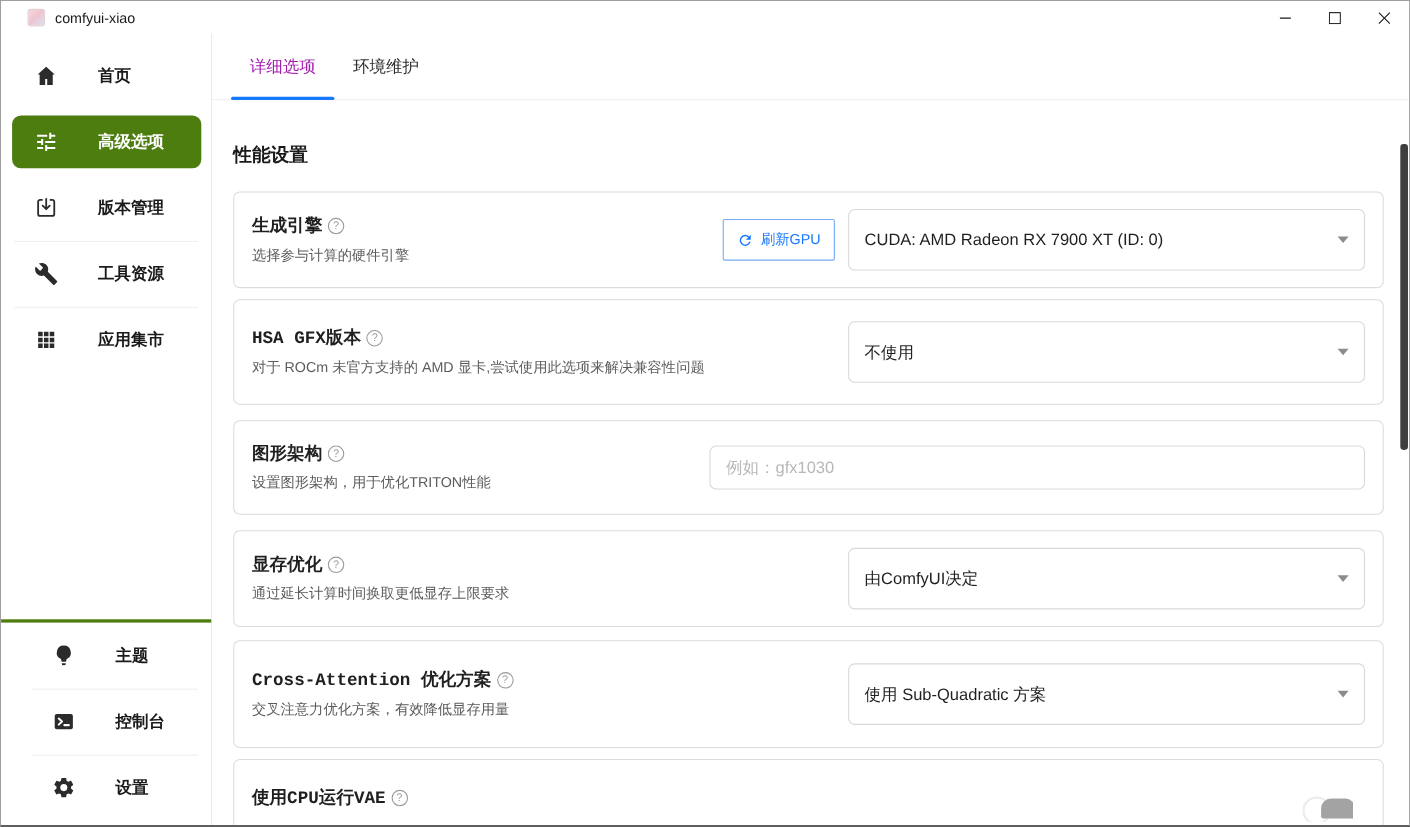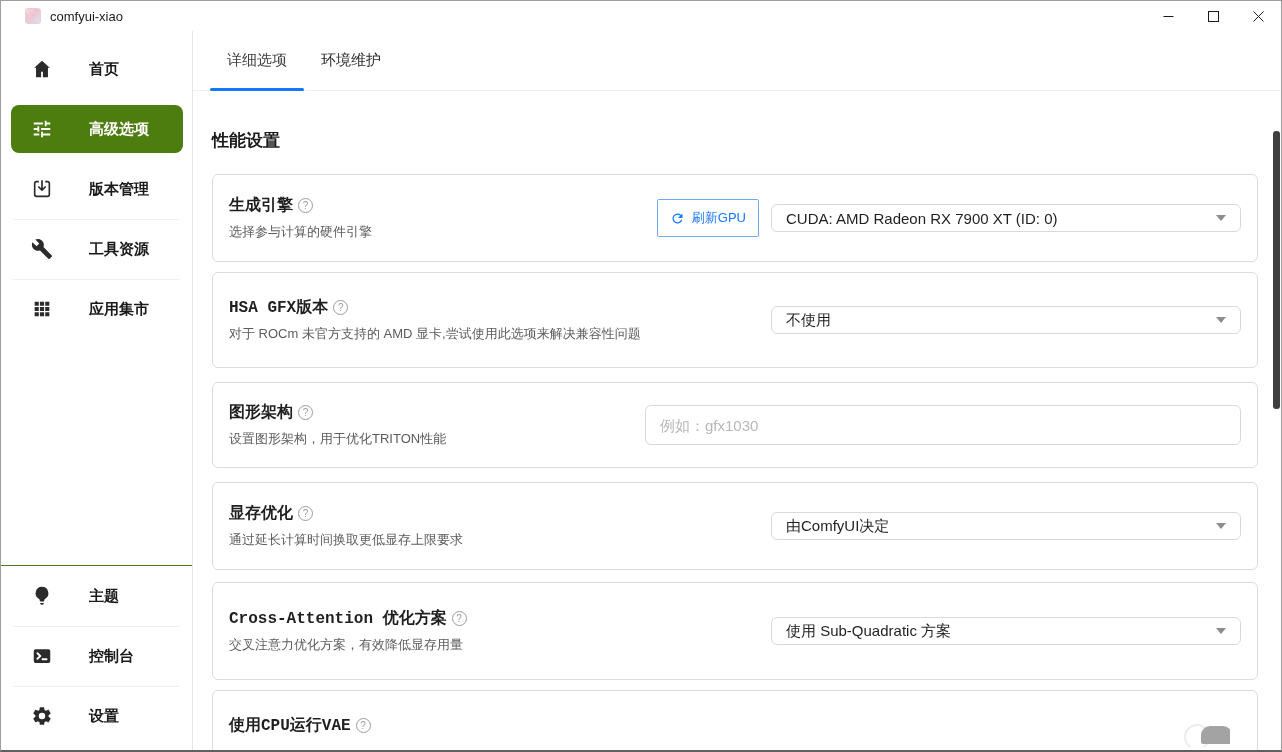--- a/index.html
+++ b/index.html
@@ -28,28 +28,28 @@
   .nav-list { padding-top:8px; }
   .nav-item { height:60px; display:flex; align-items:center; padding-left:30px; position:relative; cursor:pointer; }
   .nav-item + .nav-item::before { content:""; position:absolute; top:0; left:12px; right:12px; height:1px; background:#f0f0f0; }
   .nav-icon { width:22px; height:22px; color:#2b2b2b; flex:0 0 auto; }
   .nav-icon svg { width:22px; height:22px; display:block; }
   .nav-label { margin-left:36px; font-size:15px; font-weight:700; color:#1a1a1a; white-space:nowrap; }
   .nav-item.active { height:48px; margin:6px 9px 6px 10px; padding-left:20px; background:#4d7c0f; border-radius:8px; }
   .nav-item.active::before, .nav-item.active + .nav-item::before { display:none; }
   .nav-item.active .nav-icon, .nav-item.active .nav-label { color:#fff; }
 
-  .side-bottom { position:absolute; bottom:4px; left:0; right:0; border-top:1px solid #4d7c0f; }
+  .side-bottom { position:absolute; bottom:4px; left:0; right:0; border-top:3px solid #4d7c0f;padding-left:16px; }
   .side-bottom .nav-item + .nav-item::before { content:""; display:block; }
 
   
   .main { position:absolute; top:30px; left:192px; right:0; bottom:0; background:#fff; }
   .tabbar { height:60px; display:flex; align-items:stretch; padding-left:17px; border-bottom:1px solid #f0f0f0; }
   .tab { position:relative; display:flex; align-items:center; padding:0 17px; font-size:15px; color:#2b2b2b; cursor:pointer; }
-  .tab.active { color:#404040; }
+  .tab.active { color:#a21caf; }
   .tab.active::after { content:""; position:absolute; left:0; right:0; bottom:-1px; height:3px; background:#1677ff; border-radius:2px; }
 
   .content { position:absolute; top:60px; left:0; right:0; bottom:0; padding:0 23px 0 19px; overflow:hidden; }
   .section-title { margin:38px 0 22px 0; font-size:17px; font-weight:700; color:#1a1a1a; }
 
   .card { border:1px solid #dcdcdc; border-radius:6px; background:#fff;
           display:flex; align-items:center; justify-content:space-between; padding:0 16px; }
   .card-1 { height:88px; margin-bottom:10px; }
   .card-2 { height:96px; margin-bottom:14px; }
   .card-3 { height:86px; margin-bottom:14px; }
@@ -59,21 +59,21 @@
 
   .card-left { min-width:0; }
   .card-title-row { display:flex; align-items:center; }
   .card-title { font-size:16px; font-weight:700; color:#1f1f1f; white-space:nowrap;font-family:Liberation Mono, monospace; }
   .qmark { width:15px; height:15px; margin-left:5px; border:1px solid #9b9b9b; border-radius:50%;
            color:#9b9b9b; font-size:10px; line-height:13px; text-align:center; flex:0 0 auto; }
   .qmark::after { content:"?"; }
   .card-desc { margin-top:7px; font-size:13px; color:#5c5c5c; white-space:nowrap; }
 
   .card-right { display:flex; align-items:center; gap:12px; flex:0 0 auto; }
-  .select { width:470px; height:28px; border:1px solid #d9d9d9; border-radius:6px; background:#fff;
+  .select { width:470px; height:56px; border:1px solid #d9d9d9; border-radius:6px; background:#fff;
             display:flex; align-items:center; padding:0 14px; cursor:pointer; }
   .select-value { font-size:15px; color:#1f1f1f; white-space:nowrap; overflow:hidden; }
   .caret { margin-left:auto; width:0; height:0; border-left:5px solid transparent; border-right:5px solid transparent;
            border-top:6px solid #8c8c8c; flex:0 0 auto; }
   .text-input { width:596px; height:40px; border:1px solid #d9d9d9; border-radius:6px; padding:0 14px;
                 font-size:15px; color:#1f1f1f; outline:none; font-family:inherit; }
   .text-input::placeholder { color:#b8b8b8; }
   .refresh-btn { height:38px; padding:0 12px; border:1px solid #74aaf5; border-radius:2px; background:#fff;
                  display:flex; align-items:center; gap:7px; color:#1677ff; font-size:13px; cursor:pointer; white-space:nowrap; }
   .refresh-btn svg { width:15px; height:15px; display:block; }

